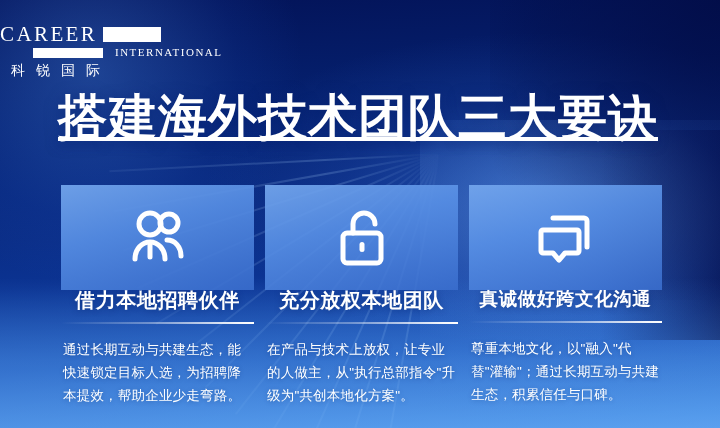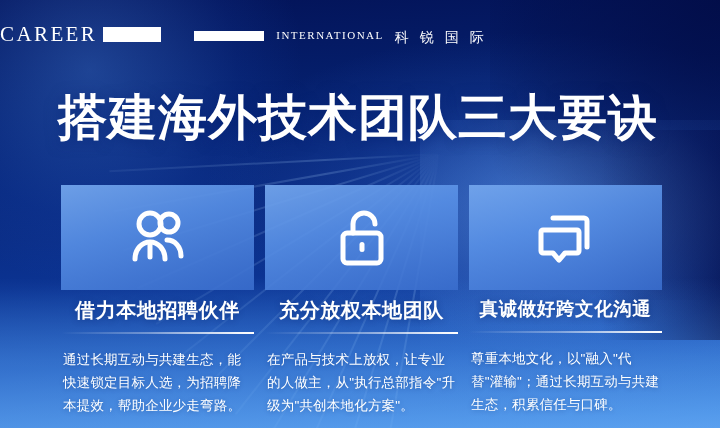--- a/index.html
+++ b/index.html
@@ -61,21 +61,21 @@
   .corner-dark-2 {
     position:absolute; right:0; top:130px; width:120px; height:210px;
     background:linear-gradient(270deg, rgba(2,14,78,0.9) 0%, rgba(2,14,78,0) 100%);
     pointer-events:none;
   }
 
   
   .logo-wrap {
     position:absolute;
     left:0; right:0; top:24px;
-    display:flex; flex-direction:row; align-items:center;
+    display:flex; flex-direction:column; 
     z-index:6;
   }
   .logo-line1 {
     display:flex; align-items:center; gap:6px;
   }
   .logo-career {
     color:#ffffff;
     font-family:"Liberation Serif","DejaVu Serif",serif;
     font-size:21px;
     letter-spacing:2.4px;
@@ -112,20 +112,21 @@
     left:0; right:4px; top:90px;
     text-align:center;
     color:#ffffff;
     font-size:49px;
     font-weight:700;
     letter-spacing:1px;
     line-height:1.12;
     text-shadow:0 2px 14px rgba(0,30,110,0.55);
     z-index:6;
     white-space:nowrap;
+    text-decoration:underline;
   }
 
   
   .columns {
     position:absolute;
     left:61px; top:185px;
     width:602px;
     display:flex;
     gap:11px;
     z-index:5;
@@ -137,21 +138,21 @@
     height:105px;
     background:linear-gradient(165deg, rgba(116,167,238,0.92) 0%, rgba(88,144,230,0.90) 40%, rgba(58,110,206,0.88) 100%);
     display:flex;
     align-items:center;
     justify-content:center;
     overflow:hidden;
   }
   .panel svg { display:block; }
 
   .panel-title {
-    margin-top:10px;
+    margin-top:0;
     text-align:center;
     color:#ffffff;
     font-size:20px;
     font-weight:700;
     letter-spacing:.6px;
     line-height:1;
     white-space:nowrap;
     text-shadow:0 1px 6px rgba(0,30,100,0.45);
   }
   .col:nth-child(3) .panel-title { font-size:18.5px; }

